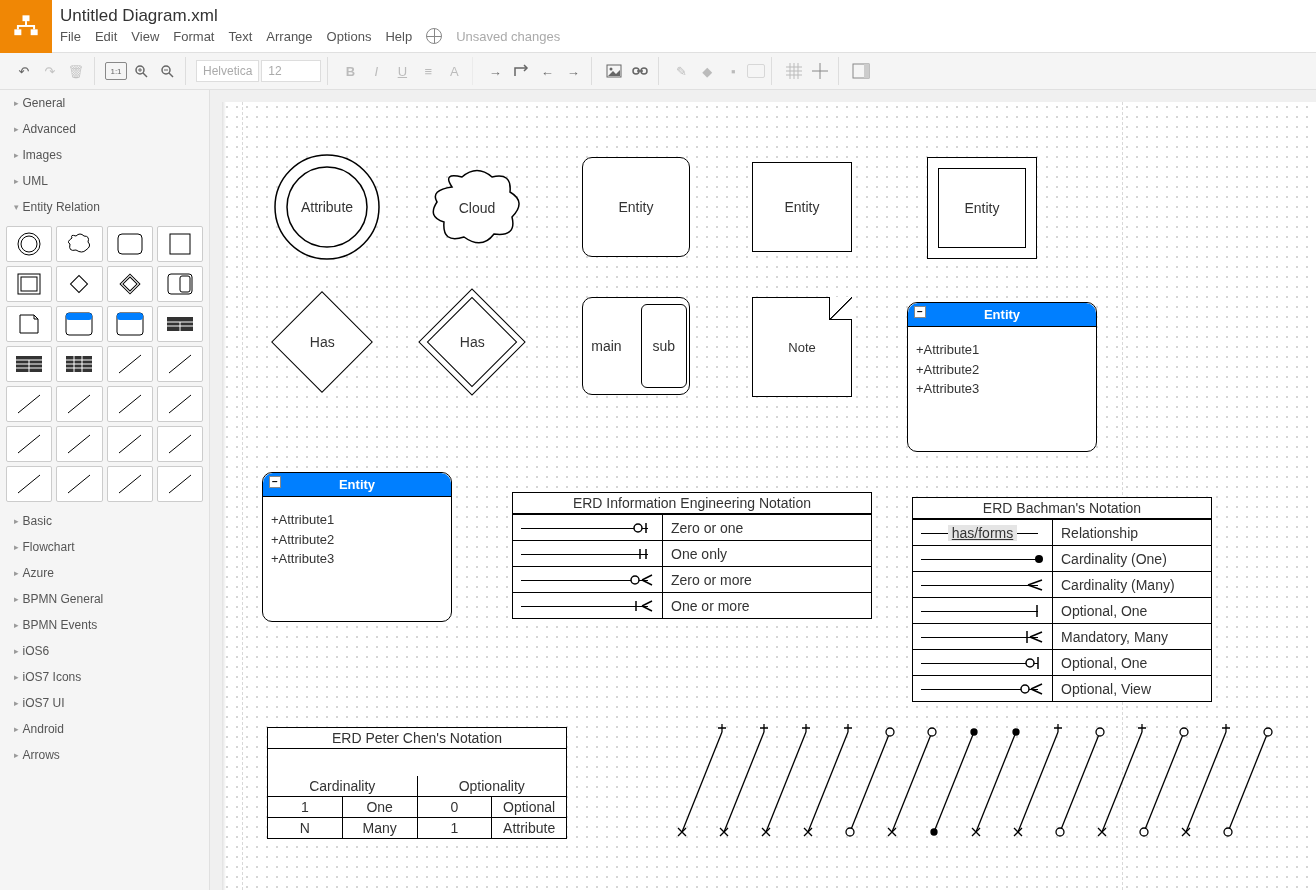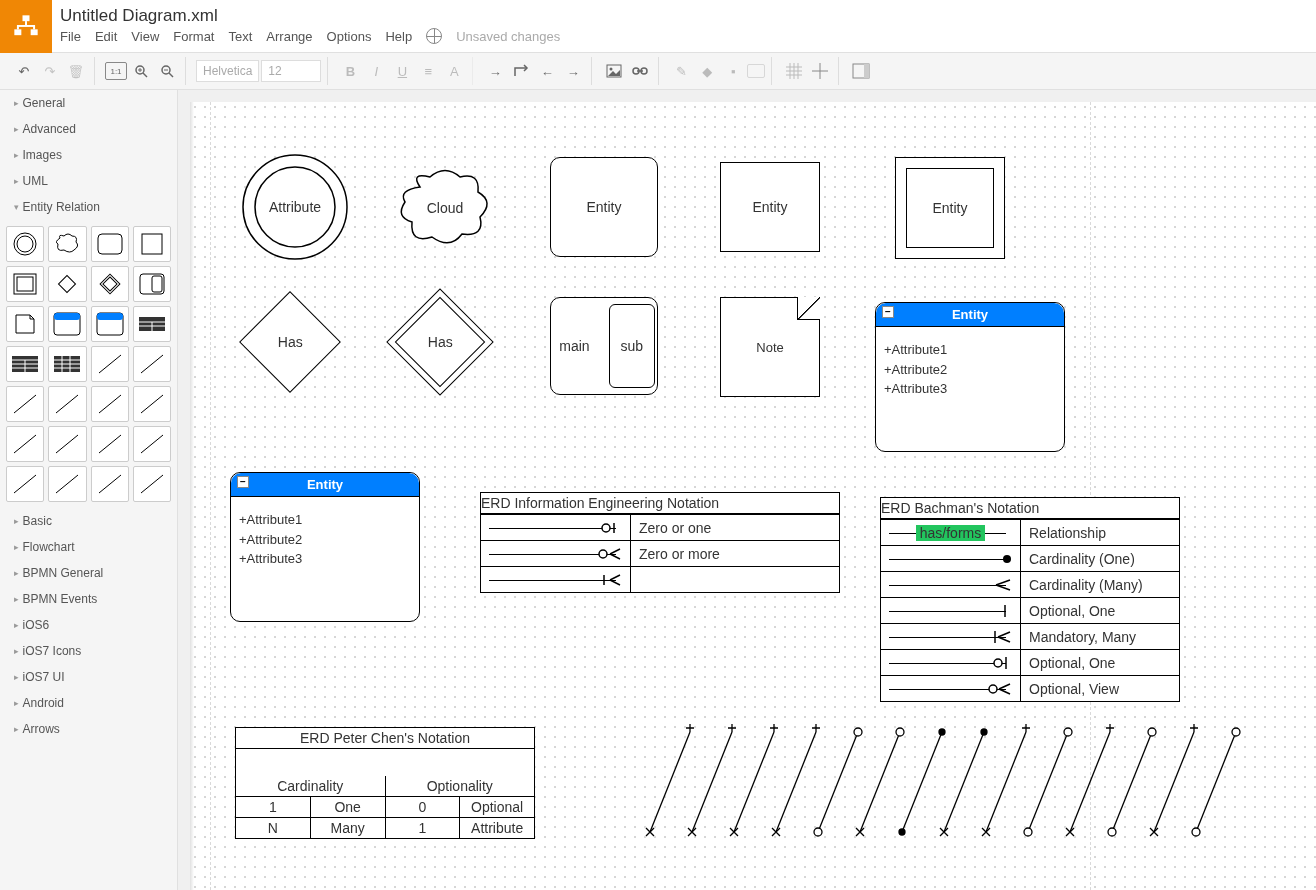--- a/index.html
+++ b/index.html
@@ -21,21 +21,21 @@
   
   .toolbar { height: 37px; background: #f5f5f5; border-bottom: 1px solid #e0e0e0; display: flex; align-items: center; padding: 0 6px; gap: 4px; }
   .tool-group { display: flex; align-items: center; gap: 2px; padding: 0 6px; border-right: 1px solid #ddd; height: 28px; }
   .tool-group:last-child { border-right: none; }
   .tool-btn { width: 24px; height: 24px; display: flex; align-items: center; justify-content: center; color: #666; cursor: pointer; border-radius: 2px; }
   .tool-text { min-width: 60px; height: 22px; border: 1px solid #ddd; background: #fff; padding: 0 6px; display: flex; align-items: center; color: #aaa; font-size: 12px; }
   .tool-num { width: 34px; }
 
   
   .main { display: flex; height: calc(100% - 90px); }
-  .sidebar { width: 178px; background: #f5f5f5; border-right: 1px solid #e0e0e0; overflow-y: auto; font-size: 12px; }
+  .sidebar { width: 210px; background: #f5f5f5; border-right: 1px solid #e0e0e0; overflow-y: auto; font-size: 12px; }
   .palette-hdr { padding: 6px 8px 6px 14px; color: #555; cursor: pointer; display:flex; align-items:center; gap:4px; }
   .palette-hdr::before { content:"▸"; font-size: 9px; color:#999; }
   .palette-hdr.open::before { content:"▾"; }
   .shape-grid { display: grid; grid-template-columns: repeat(4, 1fr); gap: 4px; padding: 6px; }
   .shape-thumb { height: 36px; border: 1px solid #ccc; background: #fff; display: flex; align-items: center; justify-content: center; font-size: 5px; border-radius: 2px; cursor: pointer; }
 
   
   .canvas-wrap { flex: 1; background: #f0f0f0; position: relative; overflow: hidden; }
   .canvas { position: absolute; left: 12px; top: 12px; right: 0; bottom: 0; background: #fff;
     background-image: radial-gradient(circle, #d6d6d6 0.8px, transparent 0.8px); background-size: 10px 10px; }
@@ -56,27 +56,27 @@
   .note { border:1.5px solid #000; background:#fff; position:absolute; display:flex; align-items:center; justify-content:center; }
   .note .fold { position:absolute; top:0; right:0; width:22px; height:22px; background:#fff; border-left:1.5px solid #000; border-bottom:1.5px solid #000; }
   .note::after { content:""; position:absolute; top:-1px; right:-1px; width:22px; height:22px; background:linear-gradient(135deg,#fff 49%,#000 50%,#000 52%,#fff 53%); }
 
   .erd-entity { border:1.5px solid #000; border-radius:10px; background:#fff; position:absolute; overflow:hidden; }
   .erd-entity .hd { background:#007fff; color:#fff; text-align:center; padding:4px 0; font-weight:bold; border-bottom:1.5px solid #000; border-radius:10px 10px 0 0; position:relative; }
   .erd-entity .hd::before { content:"−"; position:absolute; left:6px; top:3px; width:10px; height:10px; background:#fff; color:#000; font-size:10px; line-height:10px; text-align:center; border:1px solid #888; }
   .erd-entity .body { padding:13px 8px; line-height:1.5; }
 
   .erd-table { position:absolute; border:1.5px solid #000; background:#fff; font-size:14px; }
-  .erd-table .hd { text-align:left; border-bottom:1.5px solid #000; padding:2px 0; }
+  .erd-table .hd { text-align:center; border-bottom:1.5px solid #000; padding:2px 0; }
   .erd-row { display:flex; border-top:1px solid #000; }
   .erd-row:first-of-type { border-top:none; }
   .erd-row .c1 { width:150px; border-right:1.5px solid #000; position:relative; display:flex; align-items:center; justify-content:center; height:25px; }
   .erd-row .c2 { flex:1; padding:0 8px; display:flex; align-items:center; }
   .erd-row .line { position:absolute; left:8px; right:14px; top:50%; height:1.5px; background:#000; }
-  .erd-row .txt { position:relative; background:#22c55e; padding:0 4px; }
+  .erd-row .txt { position:relative; background:#e5e5e5; padding:0 4px;text-decoration:underline; }
 
   .chen-table { position:absolute; border:1.5px solid #000; background:#fff; font-size:14px; text-align:center; }
   .chen-table .hd { border-bottom:1.5px solid #000; padding:2px; }
   .chen-table .sub { display:flex; border-bottom:1.5px solid #000; }
   .chen-table .sub div { flex:1; padding:2px;margin-top:27px; }
   .chen-table .sub div:first-child { border-right:1.5px solid #000; }
   .chen-table .row4 { display:flex; border-bottom:1px solid #000; }
   .chen-table .row4:last-child { border-bottom:none; }
   .chen-table .row4 div { flex:1; padding:2px; border-right:1px solid #000; }
   .chen-table .row4 div:last-child { border-right:none; }
@@ -384,20 +384,21 @@
           </svg>
         </div>
       <div class="shape-thumb">
           <svg width="30" height="26">
             <line x1="4" y1="22" x2="26" y2="4" stroke="#000"></line>
           </svg>
         </div>
     </div>
     <div class="palette-hdr">Basic</div>
     <div class="palette-hdr">Flowchart</div>
+    <div class="palette-hdr">Azure</div>
     <div class="palette-hdr">BPMN General</div>
     <div class="palette-hdr">BPMN Events</div>
     <div class="palette-hdr">iOS6</div>
     <div class="palette-hdr">iOS7 Icons</div>
     <div class="palette-hdr">iOS7 UI</div>
     <div class="palette-hdr">Android</div>
     <div class="palette-hdr">Arrows</div>
   </div>
 
   <div class="canvas-wrap">
@@ -479,37 +480,48 @@
               <svg style="position:absolute;right:8px" width="22" height="14">
                 <circle cx="6" cy="7" r="4" stroke="#000" fill="#fff" stroke-width="1.5"></circle>
                 <line x1="14" y1="2" x2="14" y2="12" stroke="#000" stroke-width="1.5"></line>
               </svg>
             </div>
             <div class="c2">Zero or one</div>
           </div>
         <div class="erd-row">
             <div class="c1">
               <div class="line"></div>
+              <svg style="position:absolute;right:8px" width="20" height="14">
+                <line x1="6" y1="2" x2="6" y2="12" stroke="#000" stroke-width="1.5"></line>
+                <line x1="12" y1="2" x2="12" y2="12" stroke="#000" stroke-width="1.5"></line>
+              </svg>
+            </div>
+            <div class="c2">One only</div>
+          </div>
+        <div class="erd-row">
+            <div class="c1">
+              <div class="line"></div>
               <svg style="position:absolute;right:8px" width="24" height="14">
                 <circle cx="5" cy="7" r="4" stroke="#000" fill="#fff" stroke-width="1.5"></circle>
                 <line x1="12" y1="7" x2="22" y2="2" stroke="#000" stroke-width="1.5"></line>
                 <line x1="12" y1="7" x2="22" y2="12" stroke="#000" stroke-width="1.5"></line>
               </svg>
             </div>
             <div class="c2">Zero or more</div>
           </div>
         <div class="erd-row">
             <div class="c1">
               <div class="line"></div>
               <svg style="position:absolute;right:8px" width="22" height="14">
                 <line x1="4" y1="2" x2="4" y2="12" stroke="#000" stroke-width="1.5"></line>
                 <line x1="10" y1="7" x2="20" y2="2" stroke="#000" stroke-width="1.5"></line>
                 <line x1="10" y1="7" x2="20" y2="12" stroke="#000" stroke-width="1.5"></line>
               </svg>
             </div>
+            <div class="c2">One or more</div>
           </div>
       </div>
 
       <div class="erd-table" style="left:690px;top:395px;width:300px">
         <div class="hd">ERD Bachman's Notation</div>
         <div class="erd-row">
             <div class="c1" style="width:140px">
               <div class="line"></div>
               <span class="txt">has/forms</span>
             </div>

